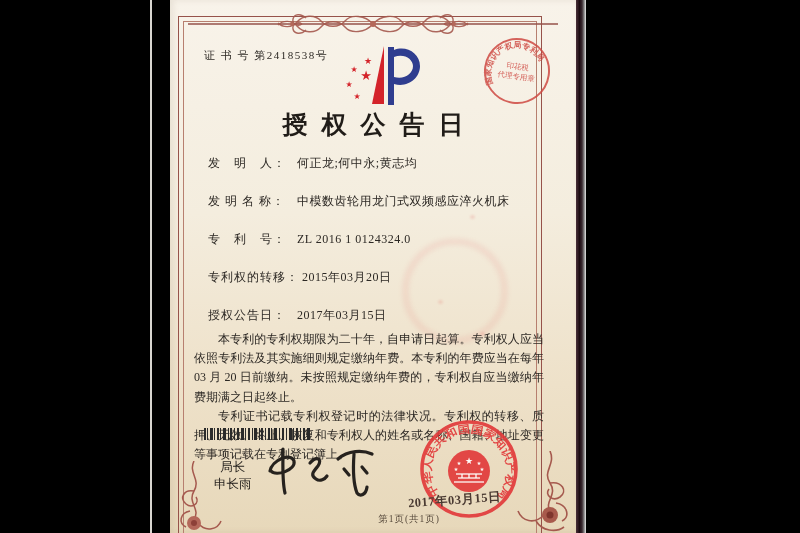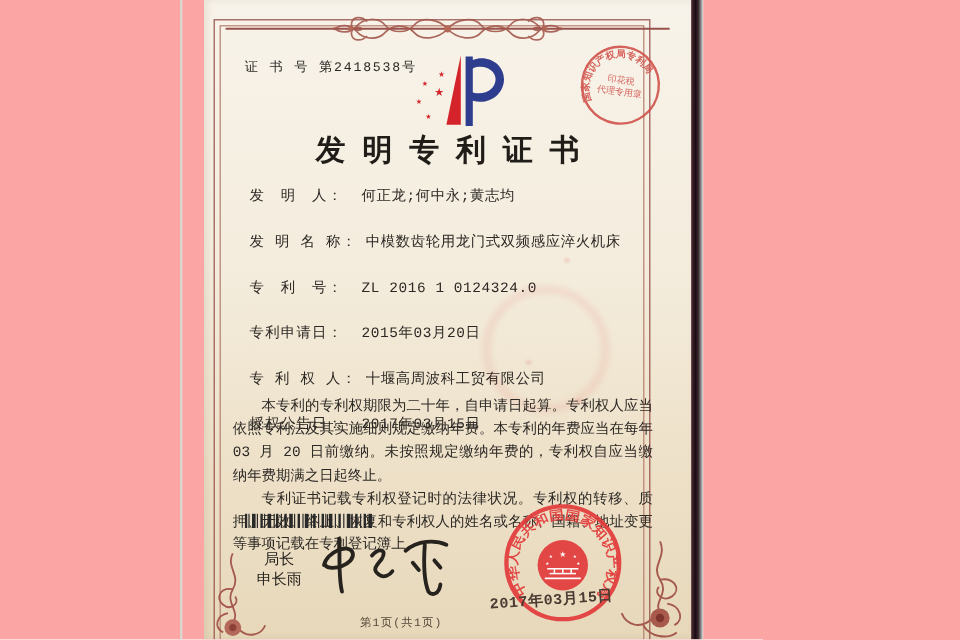--- a/index.html
+++ b/index.html
@@ -1,18 +1,18 @@
 <!DOCTYPE html>
 <html><head>
 <meta charset="utf-8">
 <style>
   html,body{margin:0;padding:0;background:#ffffff;}
   .stage{
     position:relative;width:800px;height:533px;overflow:hidden;
-    background:#fca5a5;font-family:Liberation Mono, monospace;
+    background:#000000;font-family:Liberation Serif, serif;
   }
   .page-shadow{position:absolute;left:150px;top:0;width:2px;height:533px;background:#d9d6d0;}
   .paper{
     position:absolute;left:170px;top:0;width:406px;height:533px;overflow:hidden;
     background:linear-gradient(180deg,#f8f3ea 0%,#f4edde 40%,#eee1c9 72%,#e7d8ba 100%);
     box-shadow:inset 3px 0 6px rgba(120,100,70,.12);
   }
   .book-edge{
     position:absolute;left:576px;top:0;width:10px;height:533px;
     background:linear-gradient(90deg,#4a3038 0%,#1c0b12 35%,#3a2a30 60%,#8a8a8a 82%,#e8e8e8 100%);
@@ -49,21 +49,21 @@
   .barcode{position:absolute;left:34px;top:428px;}
   .signer{position:absolute;left:44px;top:459px;font-size:12.5px;color:#26221e;line-height:17px;text-align:center;}
   .signature{position:absolute;left:88px;top:438px;}
   .official-seal{position:absolute;left:248px;top:418px;}
   .seal-date{
     position:absolute;left:238px;top:491px;width:120px;
     font-size:12.5px;font-weight:bold;color:#4a3a32;letter-spacing:.5px;
     transform:rotate(-4deg);white-space:nowrap;
   }
   .footer-page{
-    position:absolute;left:130px;top:513px;width:140px;text-align:left;
+    position:absolute;left:130px;top:513px;width:140px;text-align:right;
     font-size:9.5px;color:#56493b;letter-spacing:1px;
   }
   .flourish-bl{position:absolute;left:0px;top:461px;}
   .flourish-br{position:absolute;left:346px;top:451px;}
   .ghost-seal{
     position:absolute;left:232px;top:238px;width:92px;height:92px;border-radius:50%;
     border:7px solid rgba(225,90,85,.10);filter:blur(2px);
   }
   .ghost-speck{position:absolute;width:5px;height:4px;border-radius:50%;background:rgba(225,90,85,.18);filter:blur(1px);}
 </style>
@@ -111,42 +111,38 @@
     <svg class="logo" width="80" height="66" viewBox="0 0 80 66">
       <polygon points="42,2 30,60 42,60" fill="#d4232a"></polygon>
       <path d="M46,3 L46,61 L52,61 L52,40 C66,44 78,34 78,22 C78,9 64,1 52,6 L52,3 Z M52,13 C62,9 71,15 71,22 C71,30 62,36 52,33 Z" fill="#2f3d8f"></path>
       <text x="24" y="36" font-size="13" fill="#d4232a" text-anchor="middle">★</text>
       <text x="26" y="20" font-size="9" fill="#d4232a" text-anchor="middle">★</text>
       <text x="12" y="28" font-size="8" fill="#d4232a" text-anchor="middle">★</text>
       <text x="7" y="43" font-size="8" fill="#d4232a" text-anchor="middle">★</text>
       <text x="15" y="55" font-size="8" fill="#d4232a" text-anchor="middle">★</text>
     </svg>
 
-    <div class="title">发明专利证书</div>
+    <div class="title">授权公告日</div>
 
     <div class="fields">
       <div class="field-row">
         <span class="field-label">发　明　人：</span>
         <span class="field-value">何正龙;何中永;黄志均</span>
       </div>
       <div class="field-row">
         <span class="field-label">发 明 名 称：</span>
         <span class="field-value">中模数齿轮用龙门式双频感应淬火机床</span>
       </div>
       <div class="field-row">
         <span class="field-label">专　利　号：</span>
         <span class="field-value">ZL 2016 1 0124324.0</span>
       </div>
       <div class="field-row">
-        <span class="field-label">专利申请日：</span>
+        <span class="field-label">专利权的转移：</span>
         <span class="field-value">2015年03月20日</span>
-      </div>
-      <div class="field-row">
-        <span class="field-label">专 利 权 人：</span>
-        <span class="field-value">十堰高周波科工贸有限公司</span>
       </div>
       <div class="field-row">
         <span class="field-label">授权公告日：</span>
         <span class="field-value">2017年03月15日</span>
       </div>
     </div>
 
     <div class="ghost-seal"></div>
     <div class="ghost-speck" style="left:300px;top:215px;"></div>
     <div class="ghost-speck" style="left:268px;top:300px;"></div>

